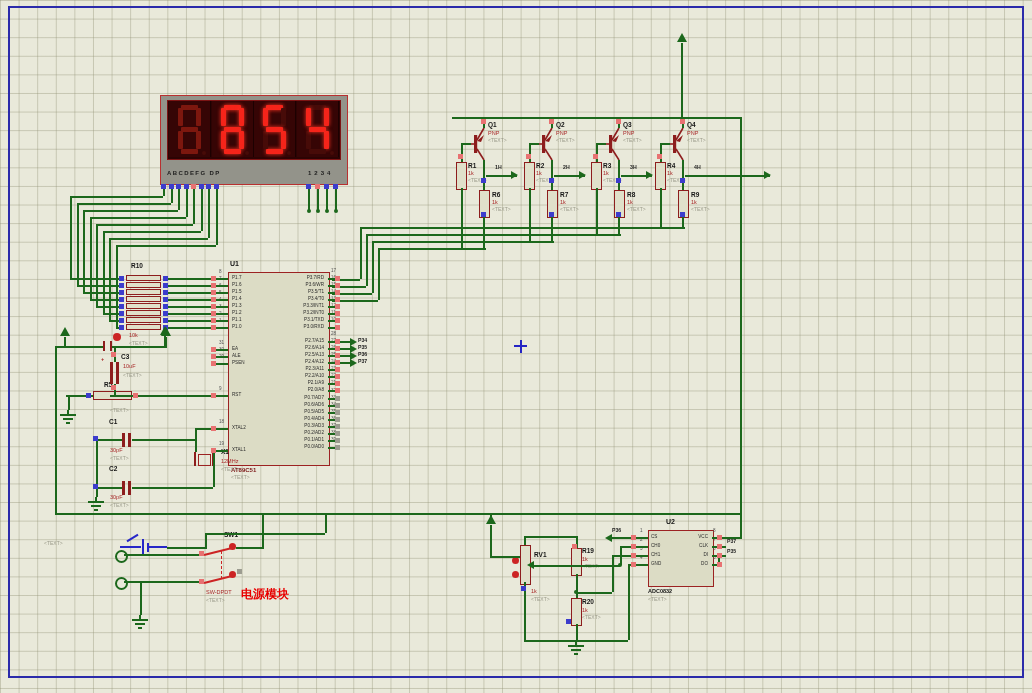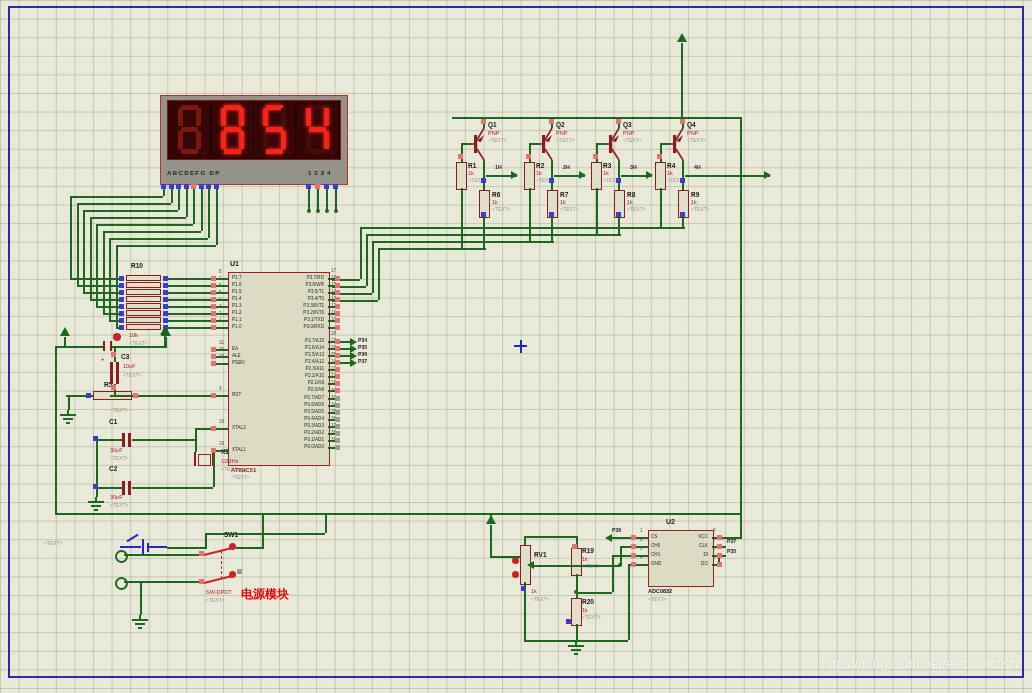--- a/index.html
+++ b/index.html
@@ -109,21 +109,20 @@
   <div class="lbl" style="left:582px;top:548px;">R19</div>
   <div class="val" style="left:582px;top:557px;">1k</div>
   <div class="note" style="left:582px;top:564px;">&lt;TEXT&gt;</div>
   <div class="lbl" style="left:582px;top:599px;">R20</div>
   <div class="val" style="left:582px;top:608px;">1k</div>
   <div class="note" style="left:582px;top:615px;">&lt;TEXT&gt;</div>
 
   <div class="cursor-h" style="left:514px;top:345px;"></div>
   <div class="cursor-v" style="left:519.5px;top:339.5px;"></div>
 
-  <div class="watermark">https://blog.csdn.net/eletronicfish</div>
 <div class="disp-cell" style="left: 169px; top: 101px; width: 41px; height: 56px; border-right: 1px solid rgb(28, 1, 1);"></div>
     <div class="seg" style="left: 181px; top: 105px; width: 17px; height: 5px; background: rgb(124, 23, 14);"></div>
     <div class="seg" style="left: 196px; top: 108px; width: 5px; height: 18px; background: rgb(124, 23, 14);"></div>
     <div class="seg" style="left: 196px; top: 131px; width: 5px; height: 18px; background: rgb(124, 23, 14);"></div>
     <div class="seg" style="left: 181px; top: 149px; width: 17px; height: 5px; background: rgb(124, 23, 14);"></div>
     <div class="seg" style="left: 178px; top: 131px; width: 5px; height: 18px; background: rgb(124, 23, 14);"></div>
     <div class="seg" style="left: 178px; top: 108px; width: 5px; height: 18px; background: rgb(124, 23, 14);"></div>
     <div class="seg" style="left: 181px; top: 127px; width: 17px; height: 5px; background: rgb(124, 23, 14);"></div>
     <div class="seg" style="left: 202px; top: 151px; width: 4px; height: 4px; background: rgb(71, 11, 8); border-radius: 50%;"></div>
     <div class="disp-cell" style="left: 211.7px; top: 101px; width: 41px; height: 56px; border-right: 1px solid rgb(28, 1, 1);"></div>

